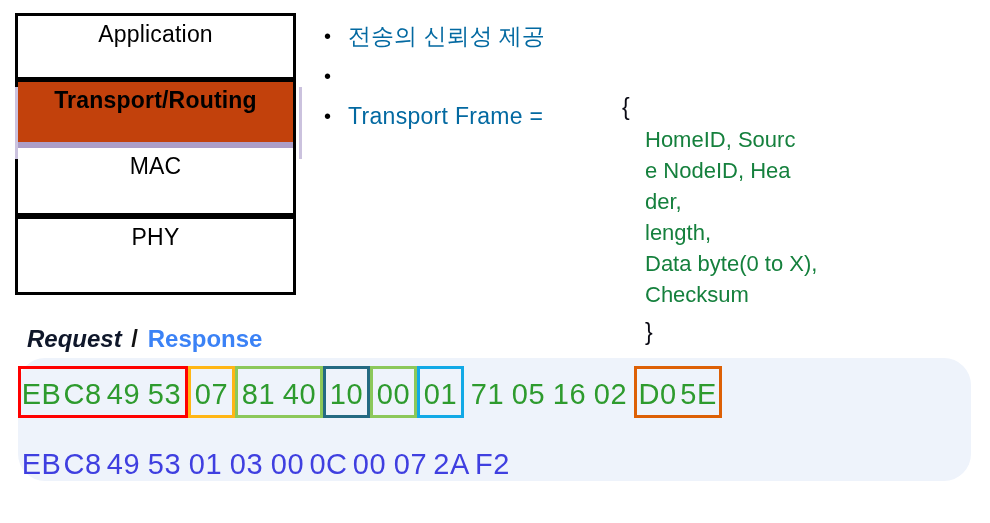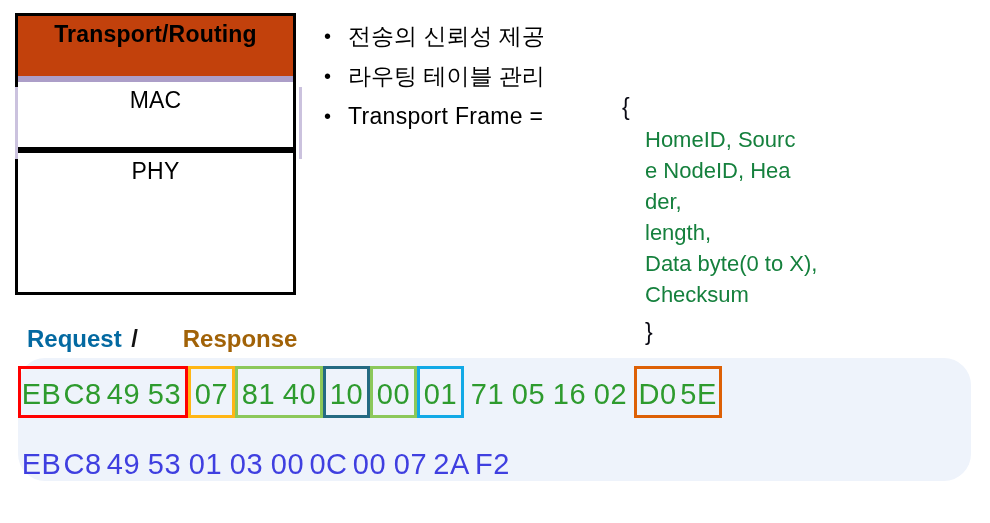--- a/index.html
+++ b/index.html
@@ -91,21 +91,21 @@
     font-size: 20px;
     line-height: 37px;
     color: #000000;
     text-align: left;
     padding-left: 6px;
   }
 
   .bullet-text {
     font-size: 23px;
     line-height: 37px;
-    color: #000000;
+    color: #0369a1;
     white-space: nowrap;
   }
 
   #bullet-text-3 { letter-spacing: 0.3px; }
 
   
   #brace-open {
     position: absolute;
     left: 622px;
     top: 92px;
@@ -141,23 +141,23 @@
   
   #req-res-heading {
     position: absolute;
     left: 27px;
     top: 324px;
     font-size: 24px;
     font-weight: bold;
     line-height: 30px;
     white-space: nowrap;
   }
-  #label-request  { color: #0369a1; }
+  #label-request  { color: #0f172a; font-style: italic; }
   #label-slash    { color: #121212; padding: 0 3px; }
-  #label-response { color: #a16207; margin-left: 35px; }
+  #label-response { color: #3b82f6; }
 
   
   #hex-panel {
     position: absolute;
     left: 18px;
     top: 358px;
     width: 953px;
     height: 123px;
     background: #eef3fb;
     border-radius: 27px;
@@ -205,41 +205,43 @@
   #group-checksum  { border-color: #dd6005; }
 
   .hex-group.plain { border: 3px solid transparent; }
 </style>
 </head>
 <body>
 
 <div id="root">
 
   <div id="stack">
+    <div class="layer" id="layer-application">
+      <span class="layer-label">Application</span>
+    </div>
     <div class="layer" id="layer-transport">
       <span class="layer-label">Transport/Routing</span>
     </div>
     <div class="layer" id="layer-mac">
       <span class="layer-label">MAC</span>
     </div>
     <div class="layer" id="layer-phy">
       <span class="layer-label">PHY</span>
     </div>
     <div id="transport-bleed-left"></div>
     <div id="transport-bleed-right"></div>
   </div>
 
   <div id="bullets">
     <div class="bullet-row">
       <span class="bullet-dot">•</span>
       <span class="bullet-text">전송의 신뢰성 제공</span>
     </div>
     <div class="bullet-row">
       <span class="bullet-dot">•</span>
-      <span class="bullet-text">라우팅 테이블 관리</span>
     </div>
     <div class="bullet-row">
       <span class="bullet-dot">•</span>
       <span class="bullet-text" id="bullet-text-3">Transport Frame =</span>
     </div>
   </div>
 
   <span id="brace-open">{</span>
 
   <div id="frame-fields">

